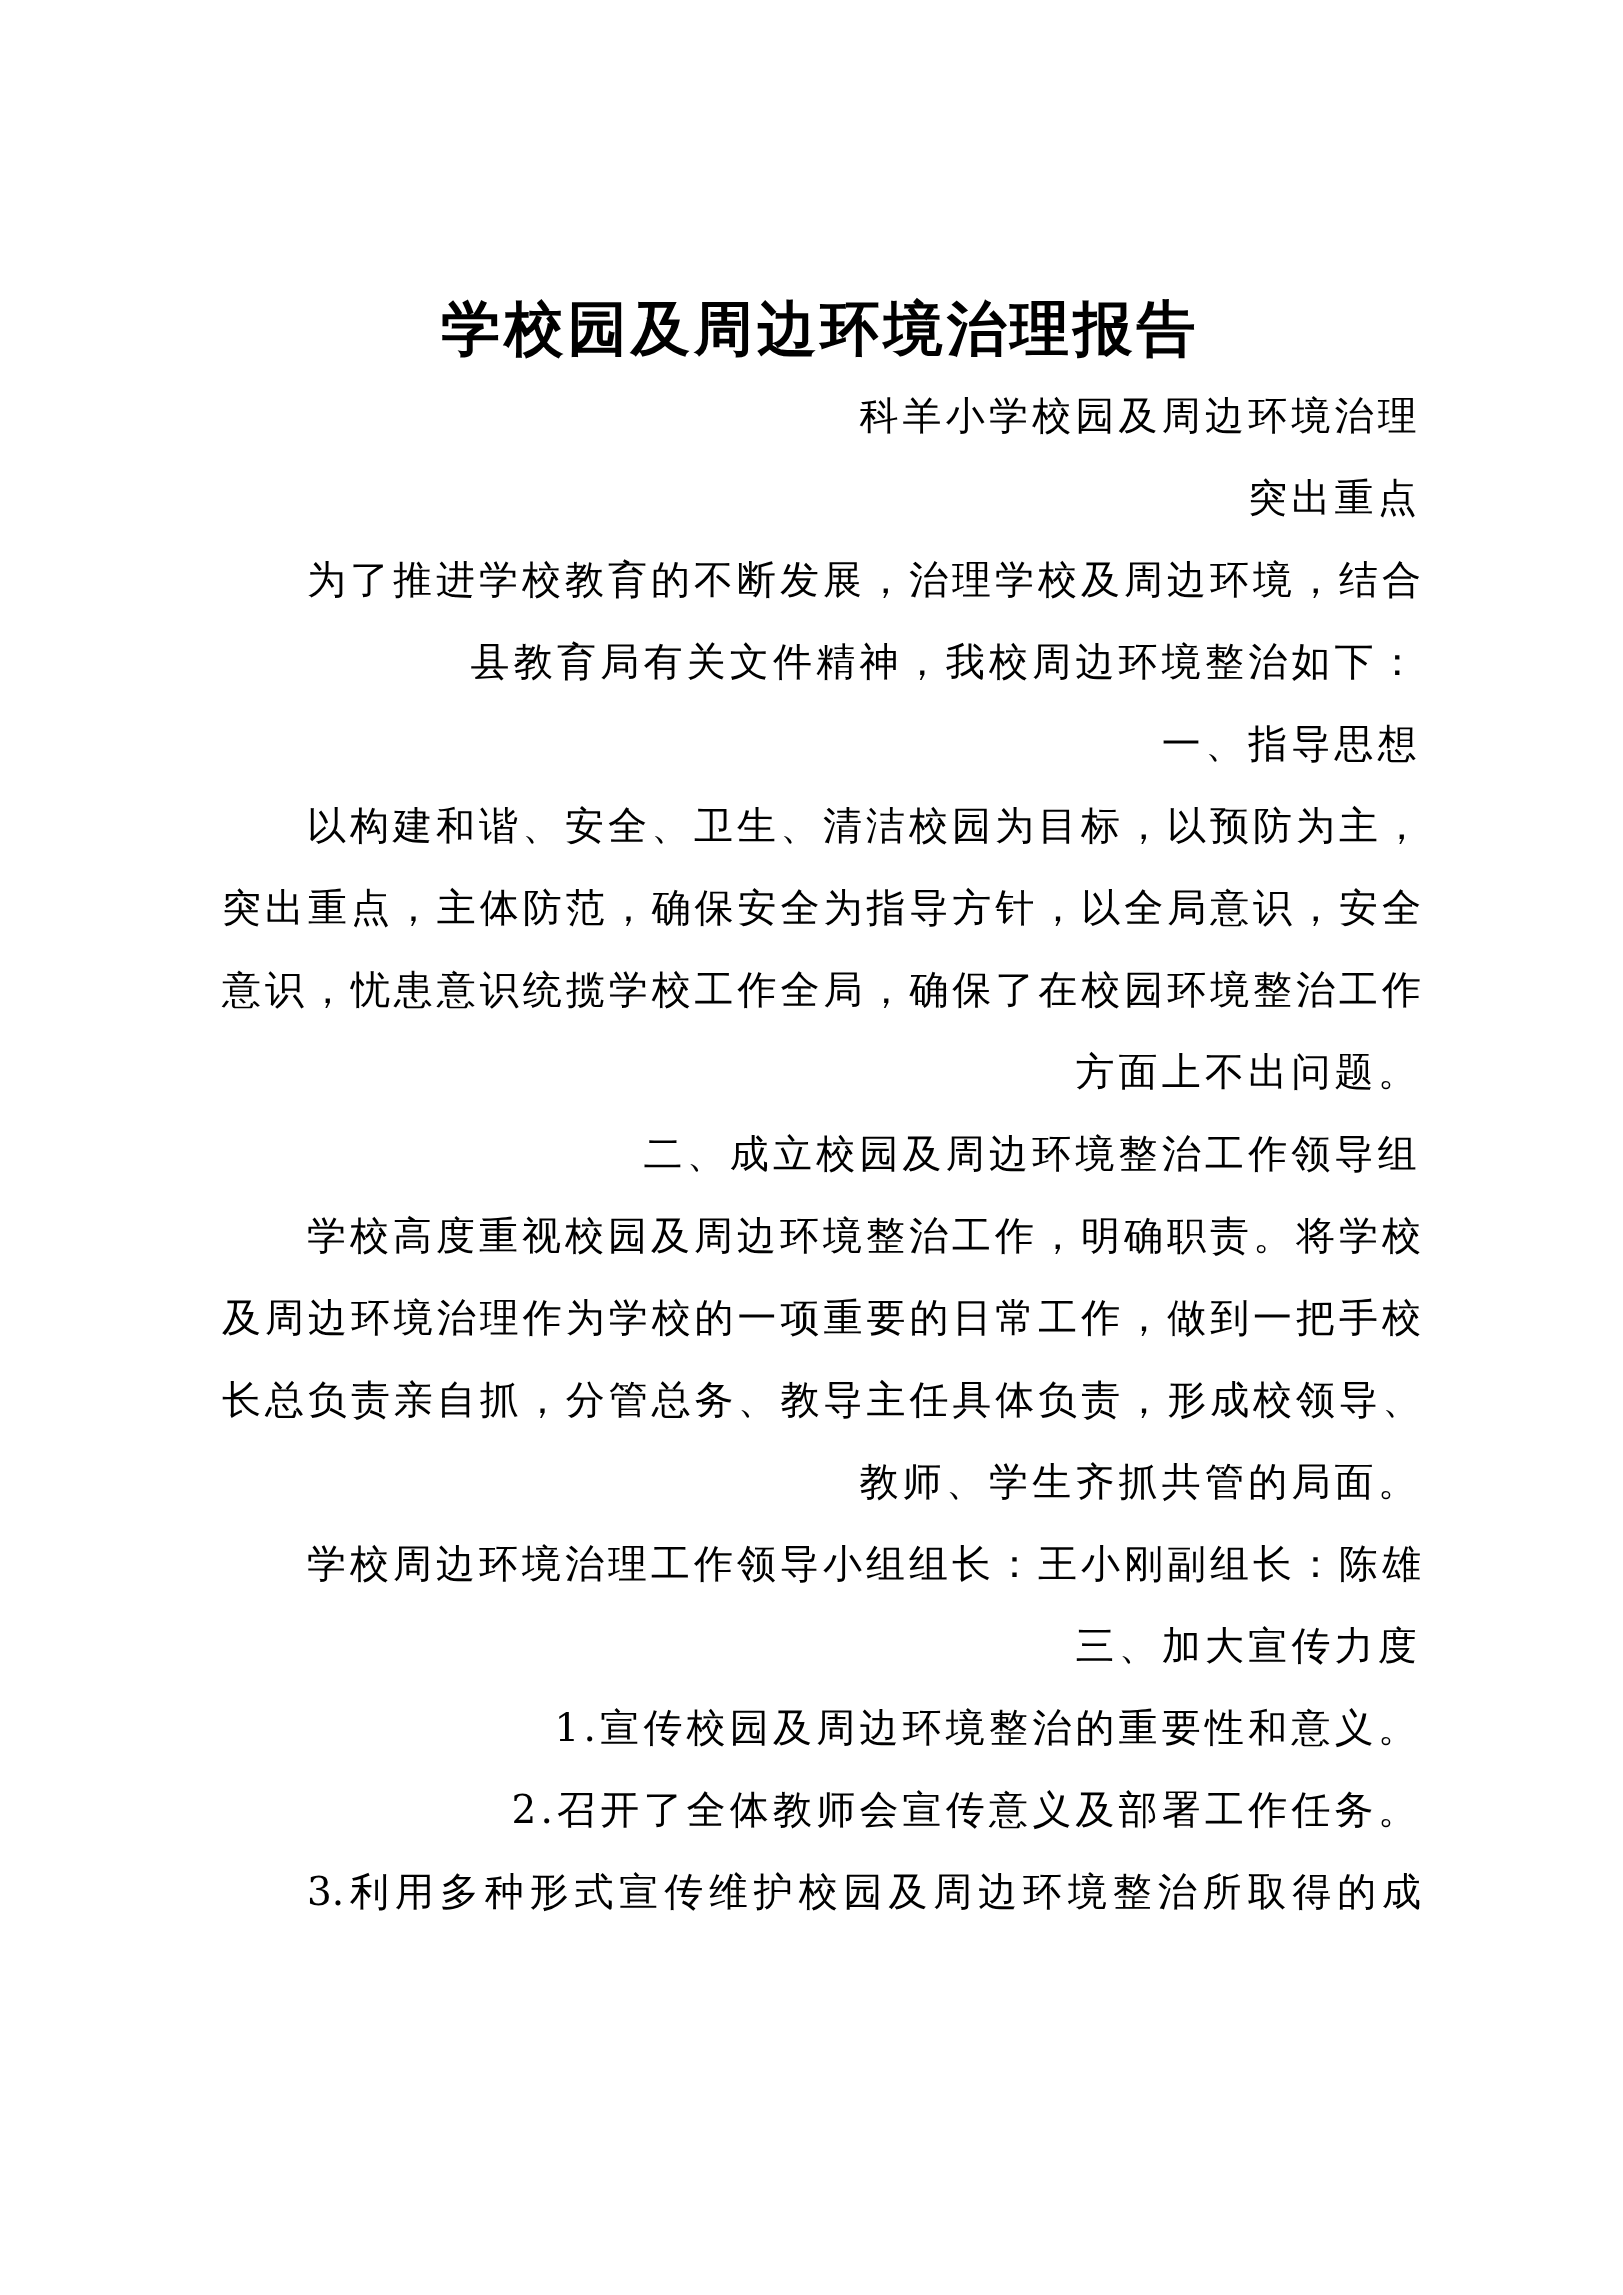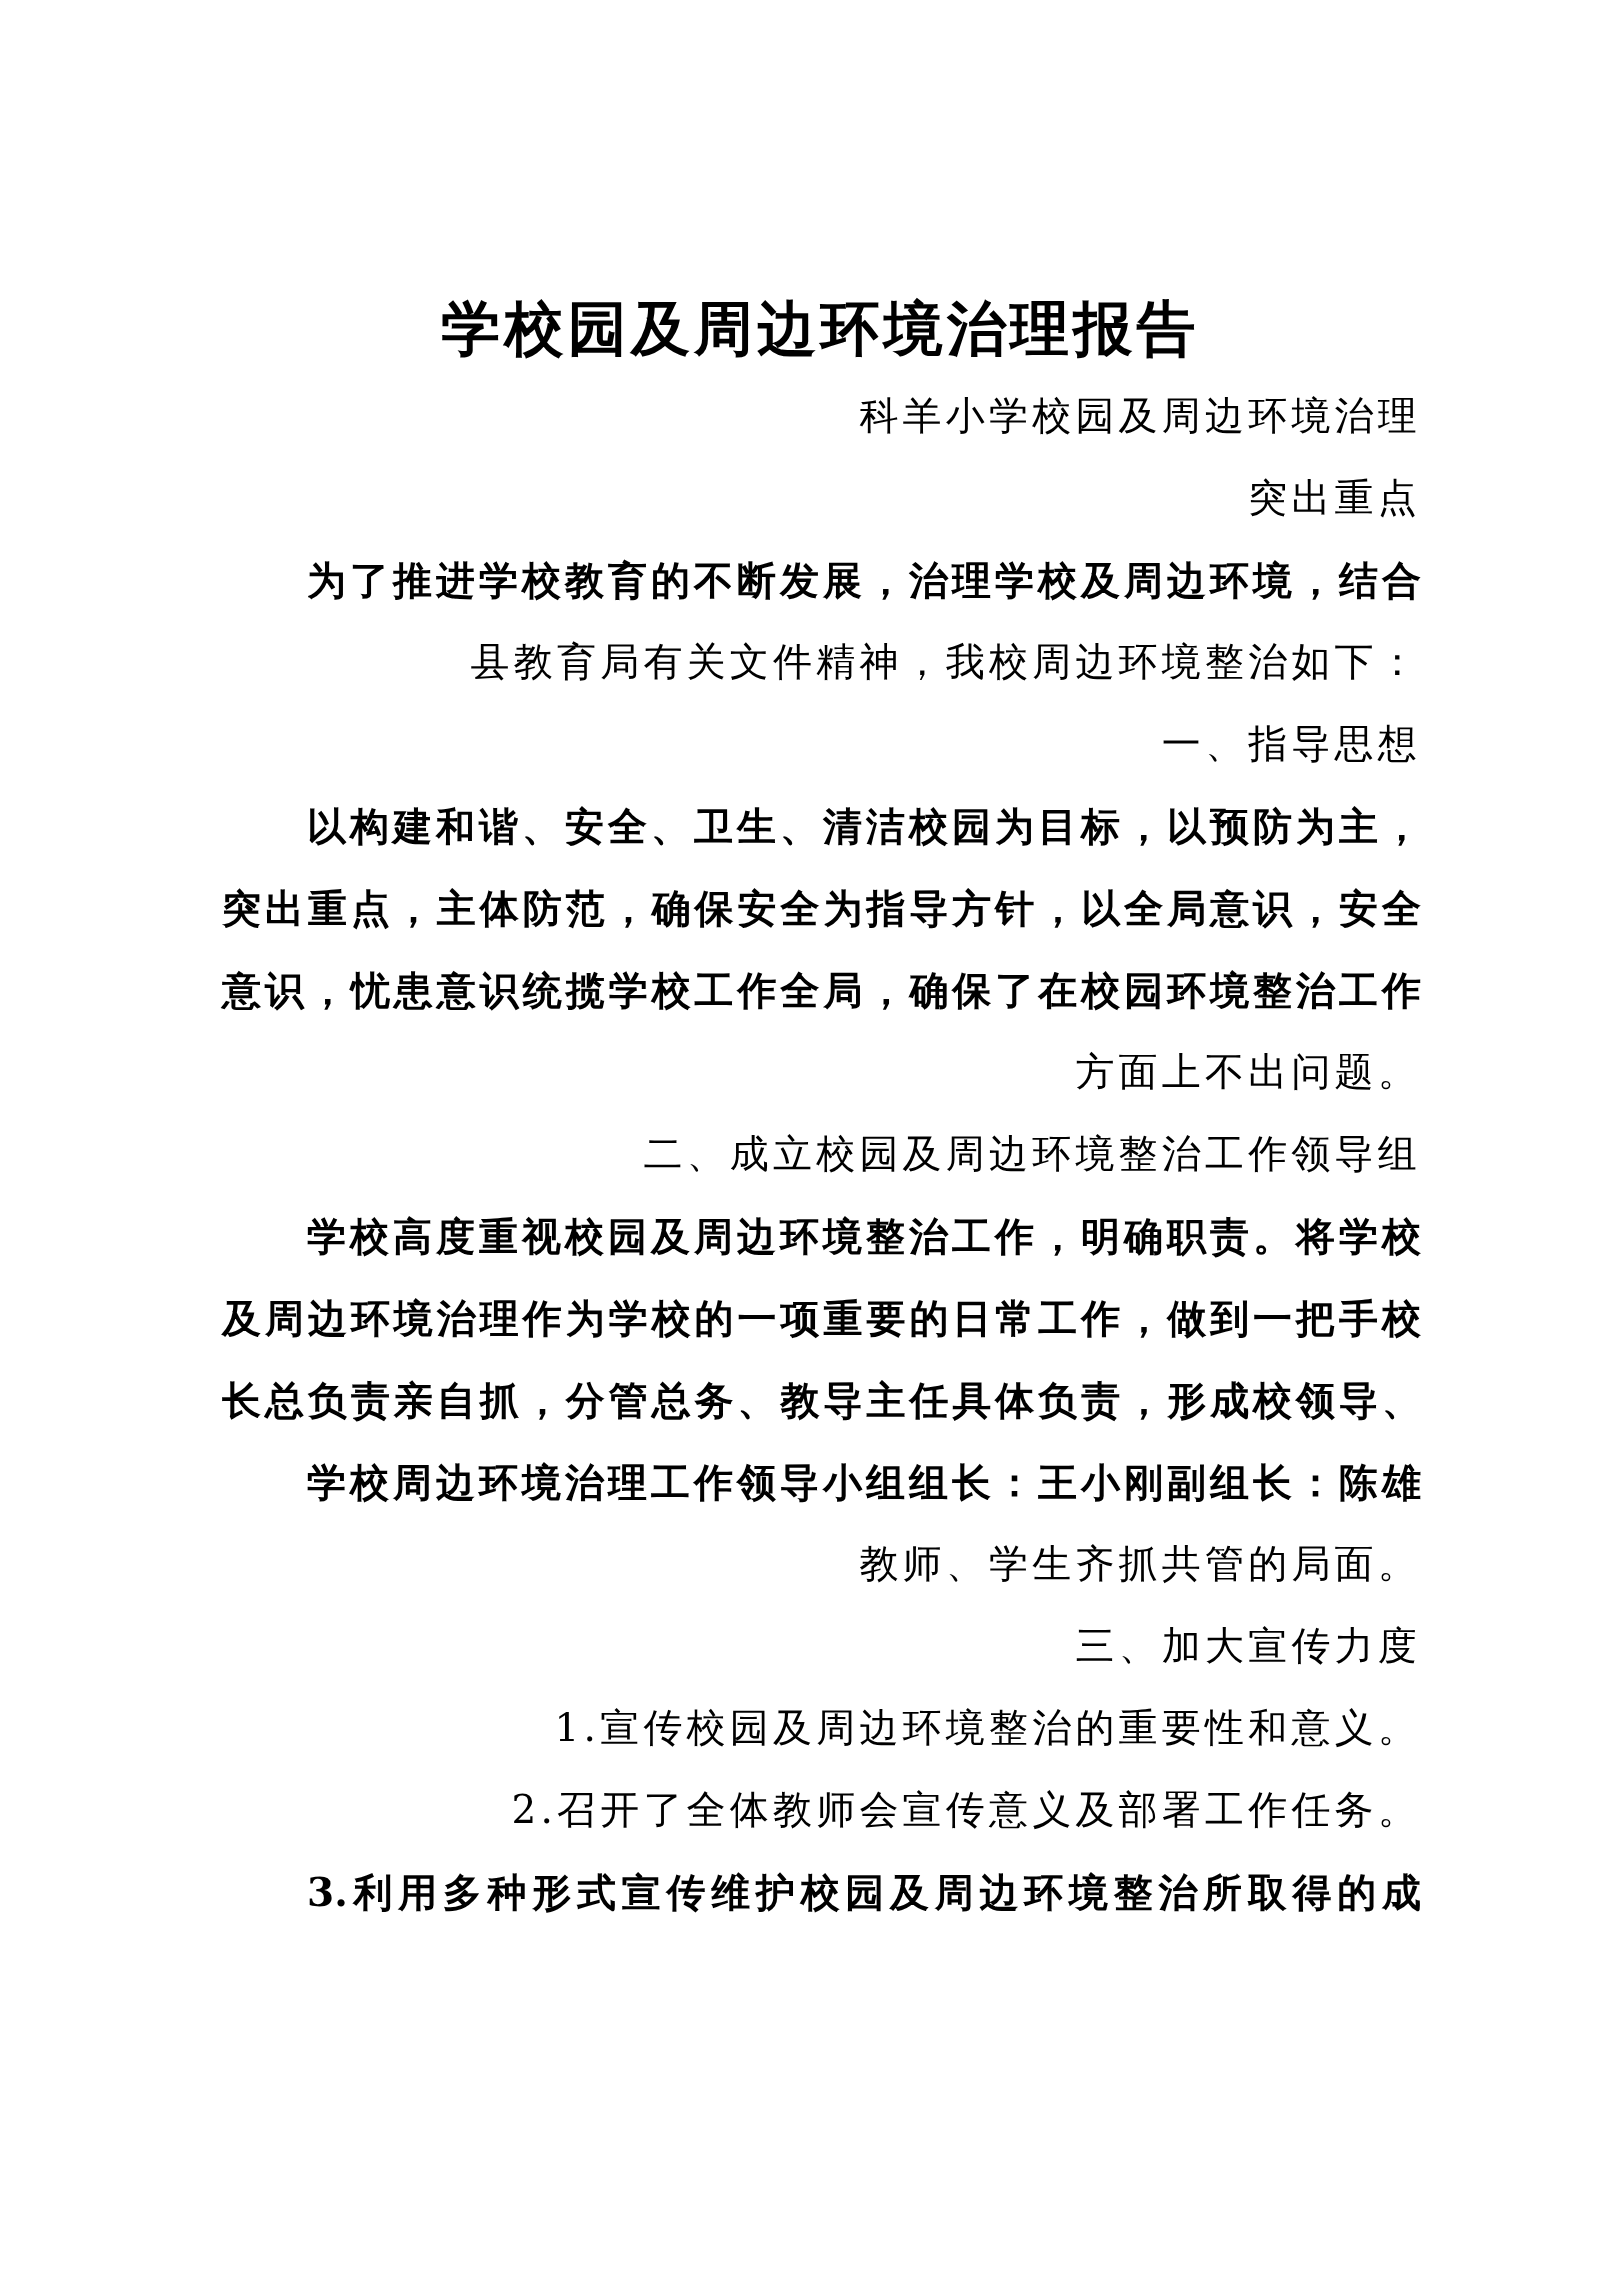--- a/index.html
+++ b/index.html
@@ -45,21 +45,20 @@
     white-space: nowrap;
   }
   .line.indent {
     padding-left: 85px;
   }
   .line.justify {
     white-space: normal;
     text-align: justify;
     text-align-last: justify;
     letter-spacing: 0;
-    font-weight: bold;
   }
   .doc-footer {
     position: absolute;
     top: 2109px;
     left: 222px;
     width: 1199px;
     text-align: center;
     font-size: 32px;
     line-height: 56px;
     letter-spacing: 2.5px;
@@ -79,22 +78,22 @@
     <div class="line">县教育局有关文件精神，我校周边环境整治如下：</div>
     <div class="line indent">一、指导思想</div>
     <div class="line indent justify">以构建和谐、安全、卫生、清洁校园为目标，以预防为主，</div>
     <div class="line justify">突出重点，主体防范，确保安全为指导方针，以全局意识，安全</div>
     <div class="line justify">意识，忧患意识统揽学校工作全局，确保了在校园环境整治工作</div>
     <div class="line">方面上不出问题。</div>
     <div class="line indent">二、成立校园及周边环境整治工作领导组</div>
     <div class="line indent justify">学校高度重视校园及周边环境整治工作，明确职责。将学校</div>
     <div class="line justify">及周边环境治理作为学校的一项重要的日常工作，做到一把手校</div>
     <div class="line justify">长总负责亲自抓，分管总务、教导主任具体负责，形成校领导、</div>
+    <div class="line">教师、学生齐抓共管的局面。</div>
     <div class="line indent justify">学校周边环境治理工作领导小组组长：王小刚副组长：陈雄</div>
-    <div class="line">教师、学生齐抓共管的局面。</div>
     <div class="line indent">三、加大宣传力度</div>
     <div class="line indent">1.宣传校园及周边环境整治的重要性和意义。</div>
     <div class="line indent">2.召开了全体教师会宣传意义及部署工作任务。</div>
     <div class="line indent justify">3.利用多种形式宣传维护校园及周边环境整治所取得的成</div>
   </div>
 
 
 </div>
 
 

